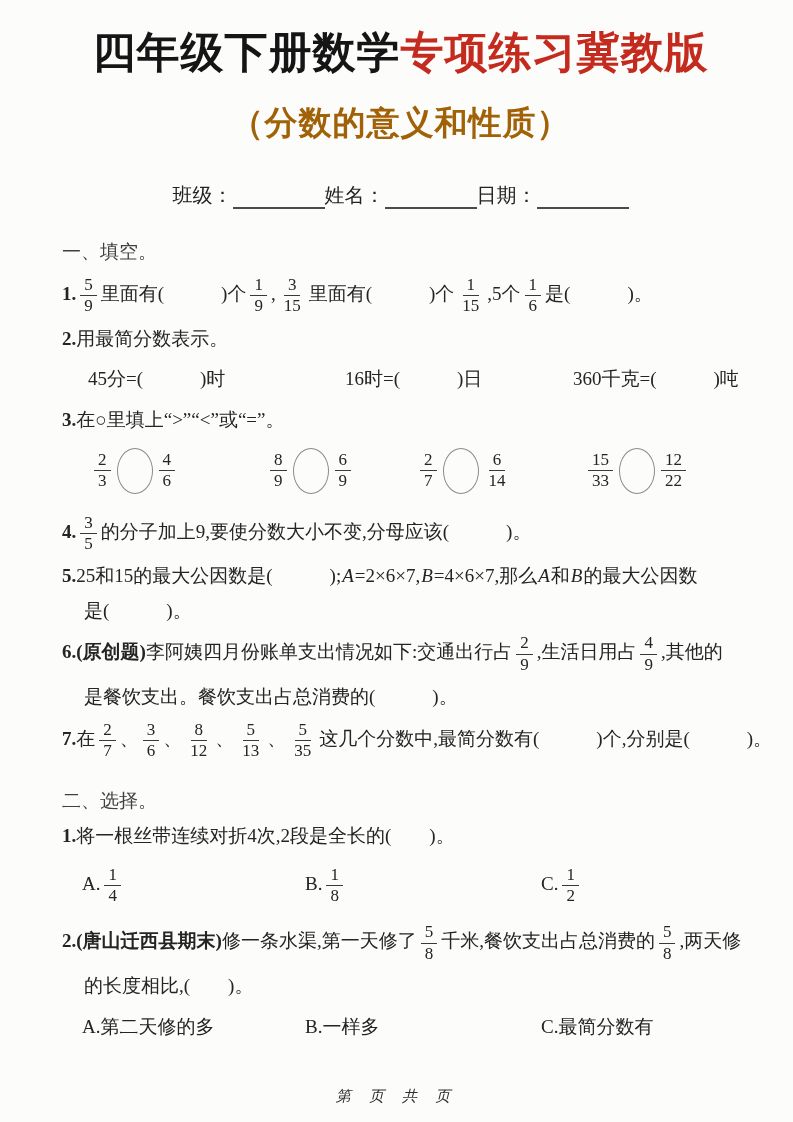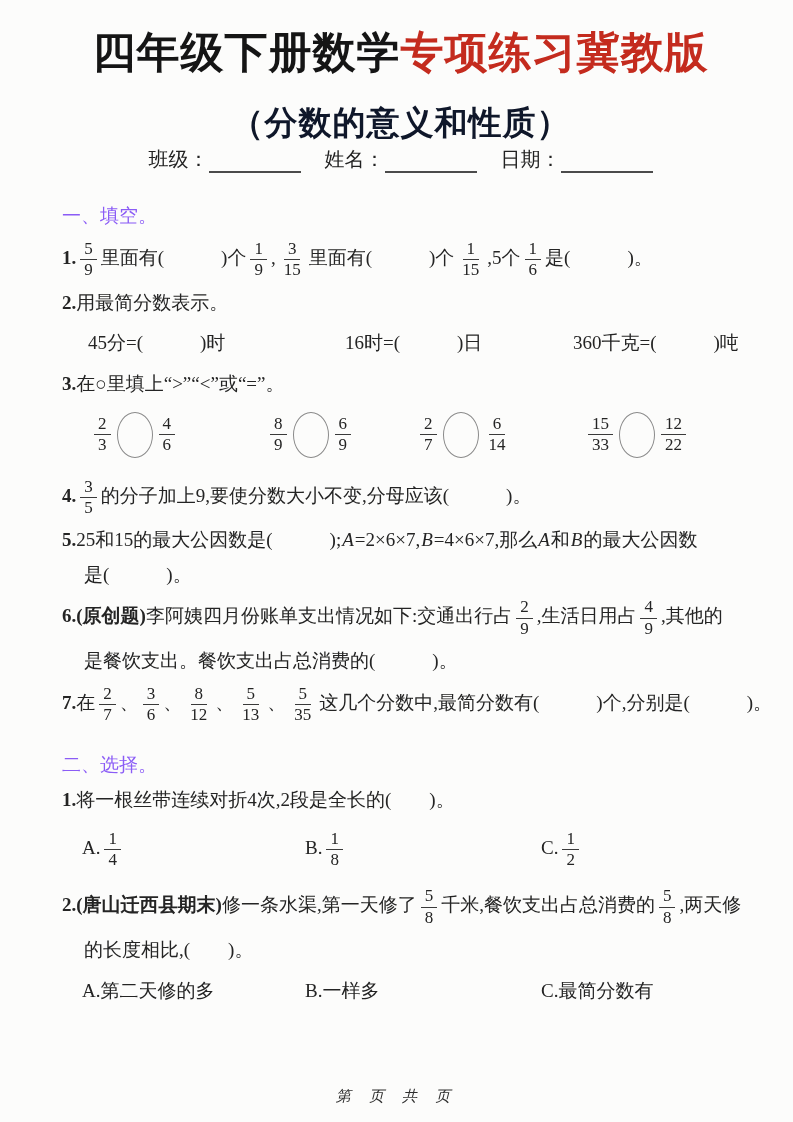--- a/index.html
+++ b/index.html
@@ -9,32 +9,32 @@
     font-family:"Liberation Serif","DejaVu Serif",serif;
     padding:24px 54px 16px 62px;
   }
   .title{
     font-family:"Liberation Sans","DejaVu Sans",sans-serif;
     font-weight:700;font-size:43px;line-height:1.15;text-align:center;
     margin:4px 0 0;letter-spacing:1px;white-space:nowrap;color:#151515;
   }
   .subtitle{
     font-family:"Liberation Sans","DejaVu Sans",sans-serif;
-    font-weight:700;font-size:33px;text-align:center;margin:24px 0 0;letter-spacing:1px;color:#0f172a;
+    font-weight:700;font-size:33px;text-align:center;margin:24px 0 0;letter-spacing:1px;color:#a16207;
   }
   .info{
-    display:flex;justify-content:center;align-items:flex-end;gap:24px;
-    font-family:"Liberation Sans","DejaVu Sans",sans-serif;
+    display:flex;justify-content:center;align-items:flex-end;
+    margin-top:36px;font-family:"Liberation Sans","DejaVu Sans",sans-serif;
     font-size:20px;color:#222;
   }
   .info .field{display:flex;align-items:flex-end;}
   .info .blank{display:inline-block;width:92px;height:22px;border-bottom:2px solid #4b4b4b;}
   .content{margin-top:30px;font-size:19px;line-height:1.4;}
   .line,.row{white-space:nowrap;margin:8px 0;}
-  .sec-header{margin:30px 0 8px;color:#8b5cf6;}
+  .sec-header{margin:30px 0 8px;color:#404040;}
   .sec2{margin-top:26px;}
   .tall{margin:6px 0;}
   .bold{font-weight:700;}
   .ital{font-style:italic;padding:0 1px;}
   .cont{padding-left:22px;}
   .frac{
     display:inline-flex;flex-direction:column;align-items:center;vertical-align:middle;
     margin:2px 4px;line-height:1.08;font-size:17px;
   }
   .frac .num{padding:0 4px 1px;border-bottom:1.6px solid #3a3a3a;}

